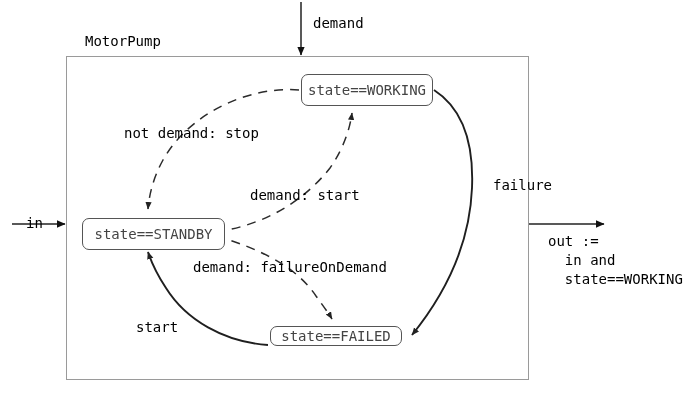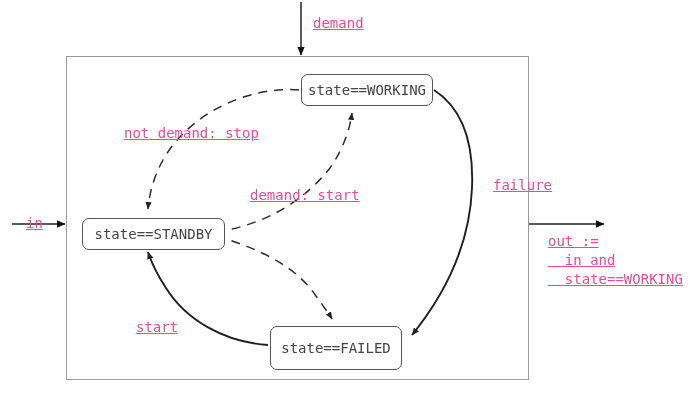--- a/index.html
+++ b/index.html
@@ -20,25 +20,24 @@
     left: 0;
     top: 0;
     width: 690px;
     height: 408px;
     overflow: visible;
   }
   .lbl {
     position: absolute;
     font-family: "DejaVu Sans Mono", "Liberation Mono", monospace;
     font-size: 14px;
-    color: #ec4899;
+    color: #000000;
     white-space: pre;
     line-height: 19px;
     letter-spacing: 0px;
-    text-decoration: underline;
   }
   .state-box {
     position: absolute;
     border: 1px solid #555555;
     border-radius: 7px;
     background: #ffffff;
     display: flex;
     align-items: center;
     justify-content: center;
     box-sizing: border-box;
@@ -86,41 +85,43 @@
 
     <path d="M 216,236 C 258,248 296,266 316,296 C 324,307 329,314 332,319" fill="none" stroke="#2b2b2b" stroke-width="1.5" stroke-dasharray="9,7" marker-end="url(#arrowDash)"></path>
 
     <path d="M 434,90 C 462,108 474,140 472,188 C 470,238 450,288 412,335" fill="none" stroke="#1f1f1f" stroke-width="1.9" marker-end="url(#arrowSolid)"></path>
 
     <path d="M 268,345 C 224,342 186,320 166,288 C 154,270 150,258 148,252" fill="none" stroke="#1f1f1f" stroke-width="1.9" marker-end="url(#arrowSolid)"></path>
   </svg>
 
   <div class="container-box" style="left:66px; top:56px; width:463px; height:324px;"></div>
 
+  <div class="lbl" style="left:85px; top:32px;">MotorPump</div>
 
   <div class="state-box" style="left:301px; top:74px; width:132px; height:32px;">
     <span>state==WORKING</span>
   </div>
 
   <div class="state-box" style="left:82px; top:218px; width:143px; height:32px;">
     <span>state==STANDBY</span>
   </div>
 
-  <div class="state-box" style="left:270px; top:326px; width:132px; height:44px;">
+  <div class="state-box" style="left:270px; top:326px; width:132px; height:20px;">
     <span>state==FAILED</span>
   </div>
 
   <div class="lbl" style="left:313px; top:14px;">demand</div>
 
   <div class="lbl" style="left:26px; top:214px;">in</div>
 
   <div class="lbl" style="left:548px; top:232px;"><span>out :=</span><br><span>  in and</span><br><span>  state==WORKING</span></div>
 
   <div class="lbl" style="left:250px; top:186px;">demand: start</div>
 
   <div class="lbl" style="left:124px; top:124px;">not demand: stop</div>
 
+  <div class="lbl" style="left:193px; top:258px;">demand: failureOnDemand</div>
 
   <div class="lbl" style="left:447px; top:176px;margin-left:46px;">failure</div>
 
   <div class="lbl" style="left:136px; top:318px;">start</div>
 
 </div>
 
 </body></html>

